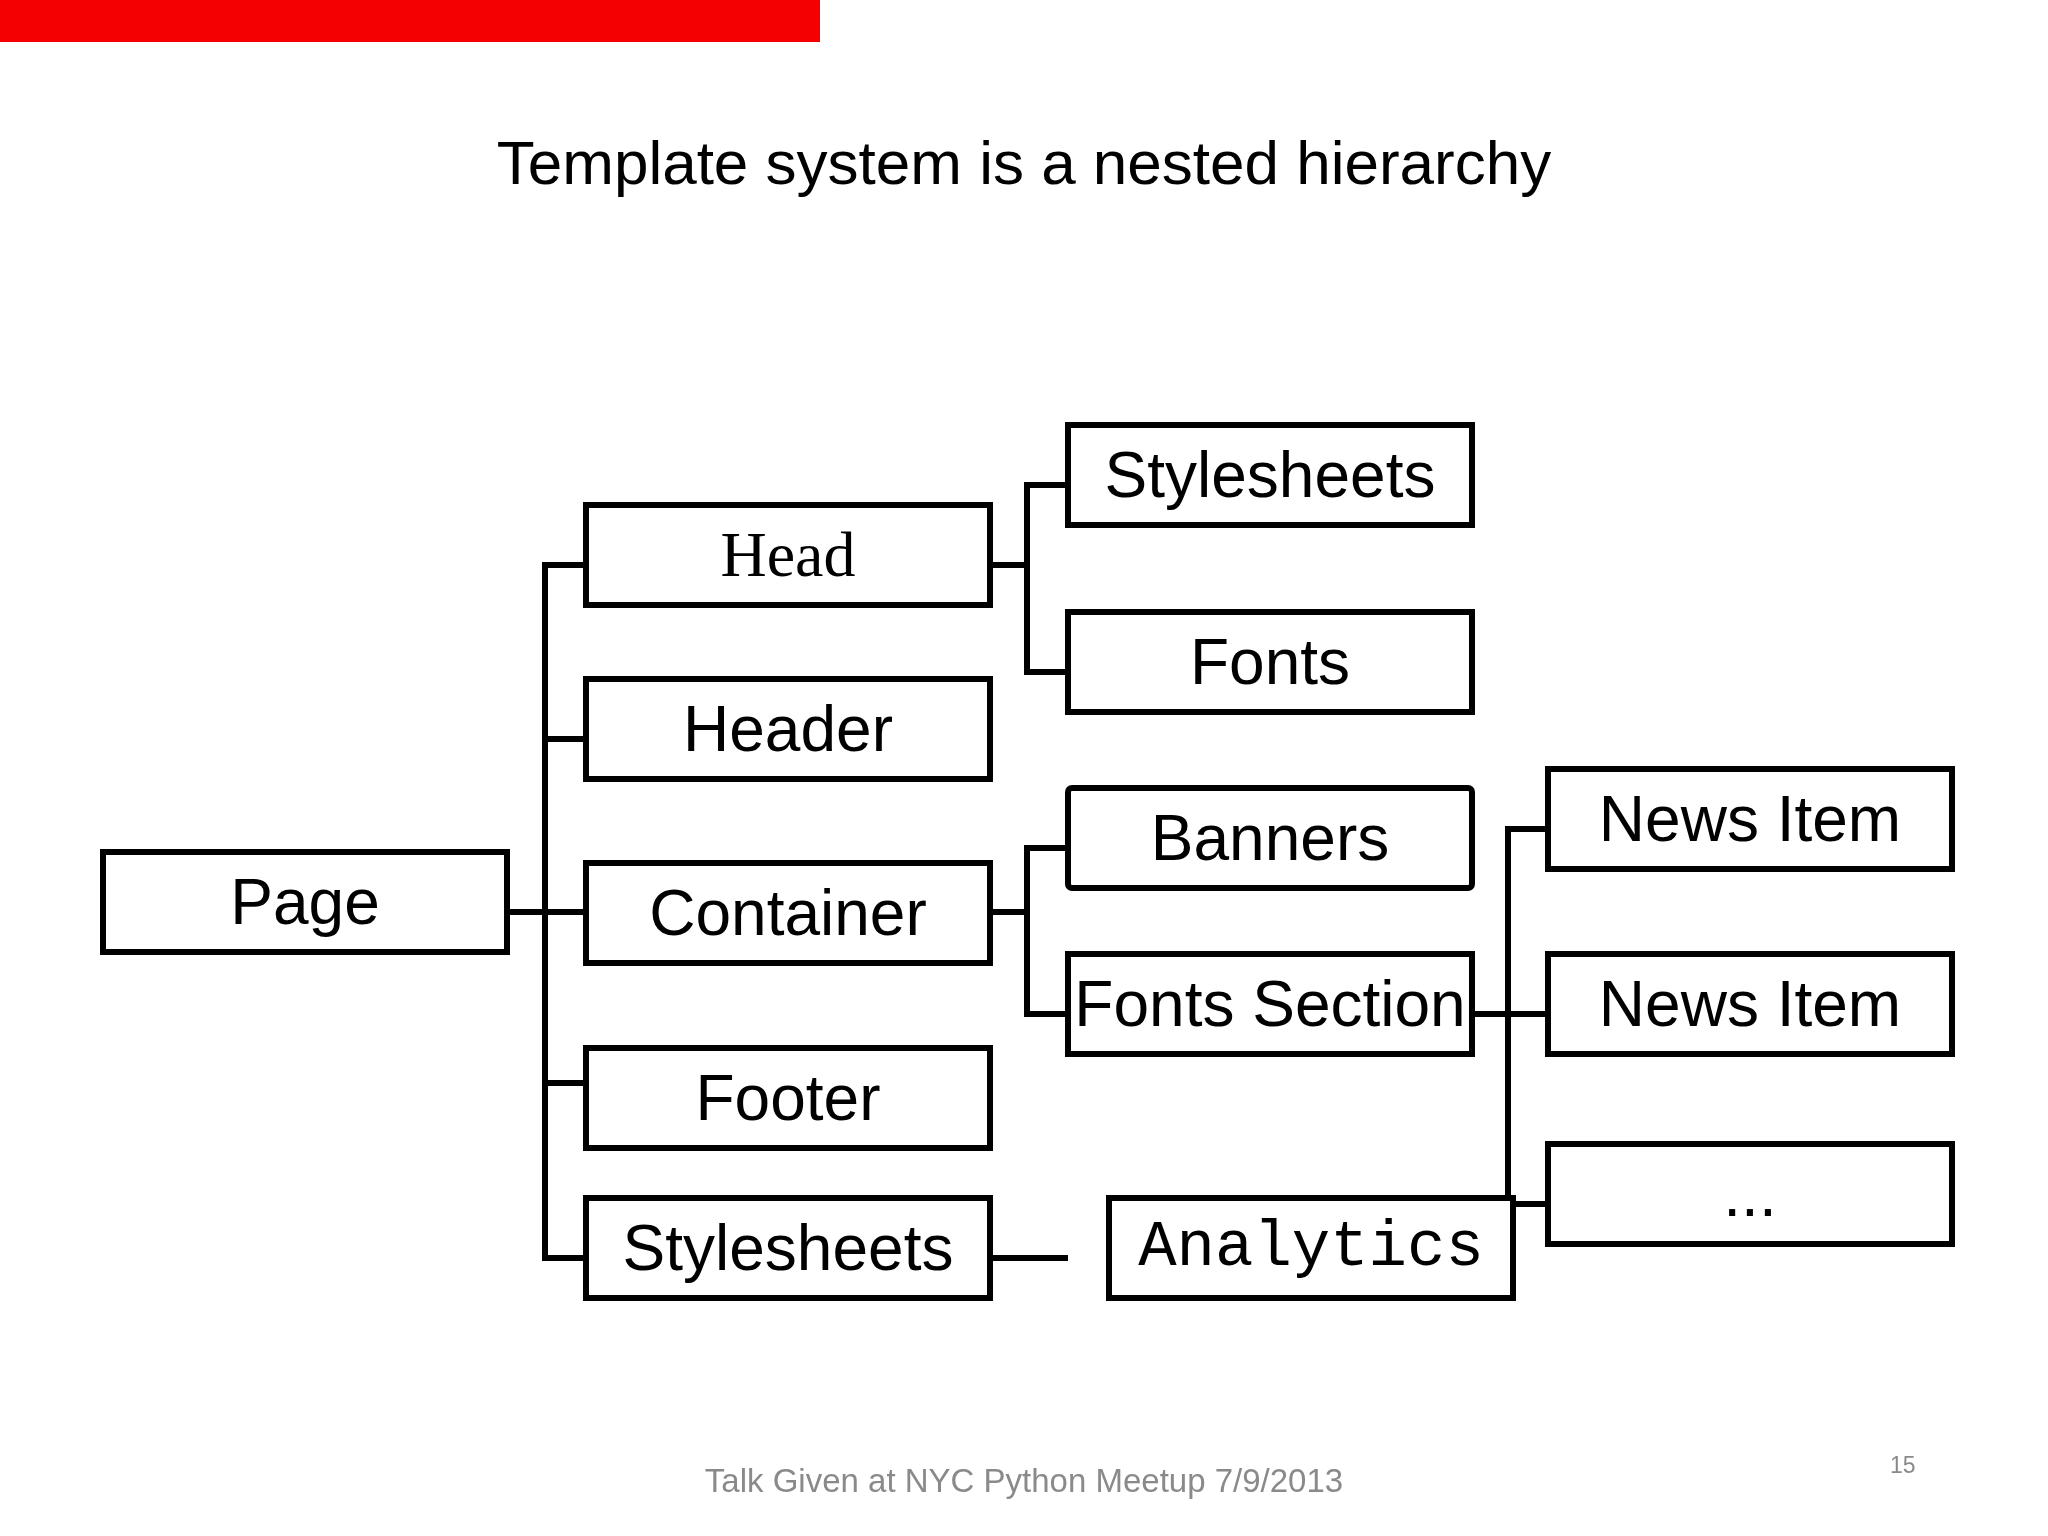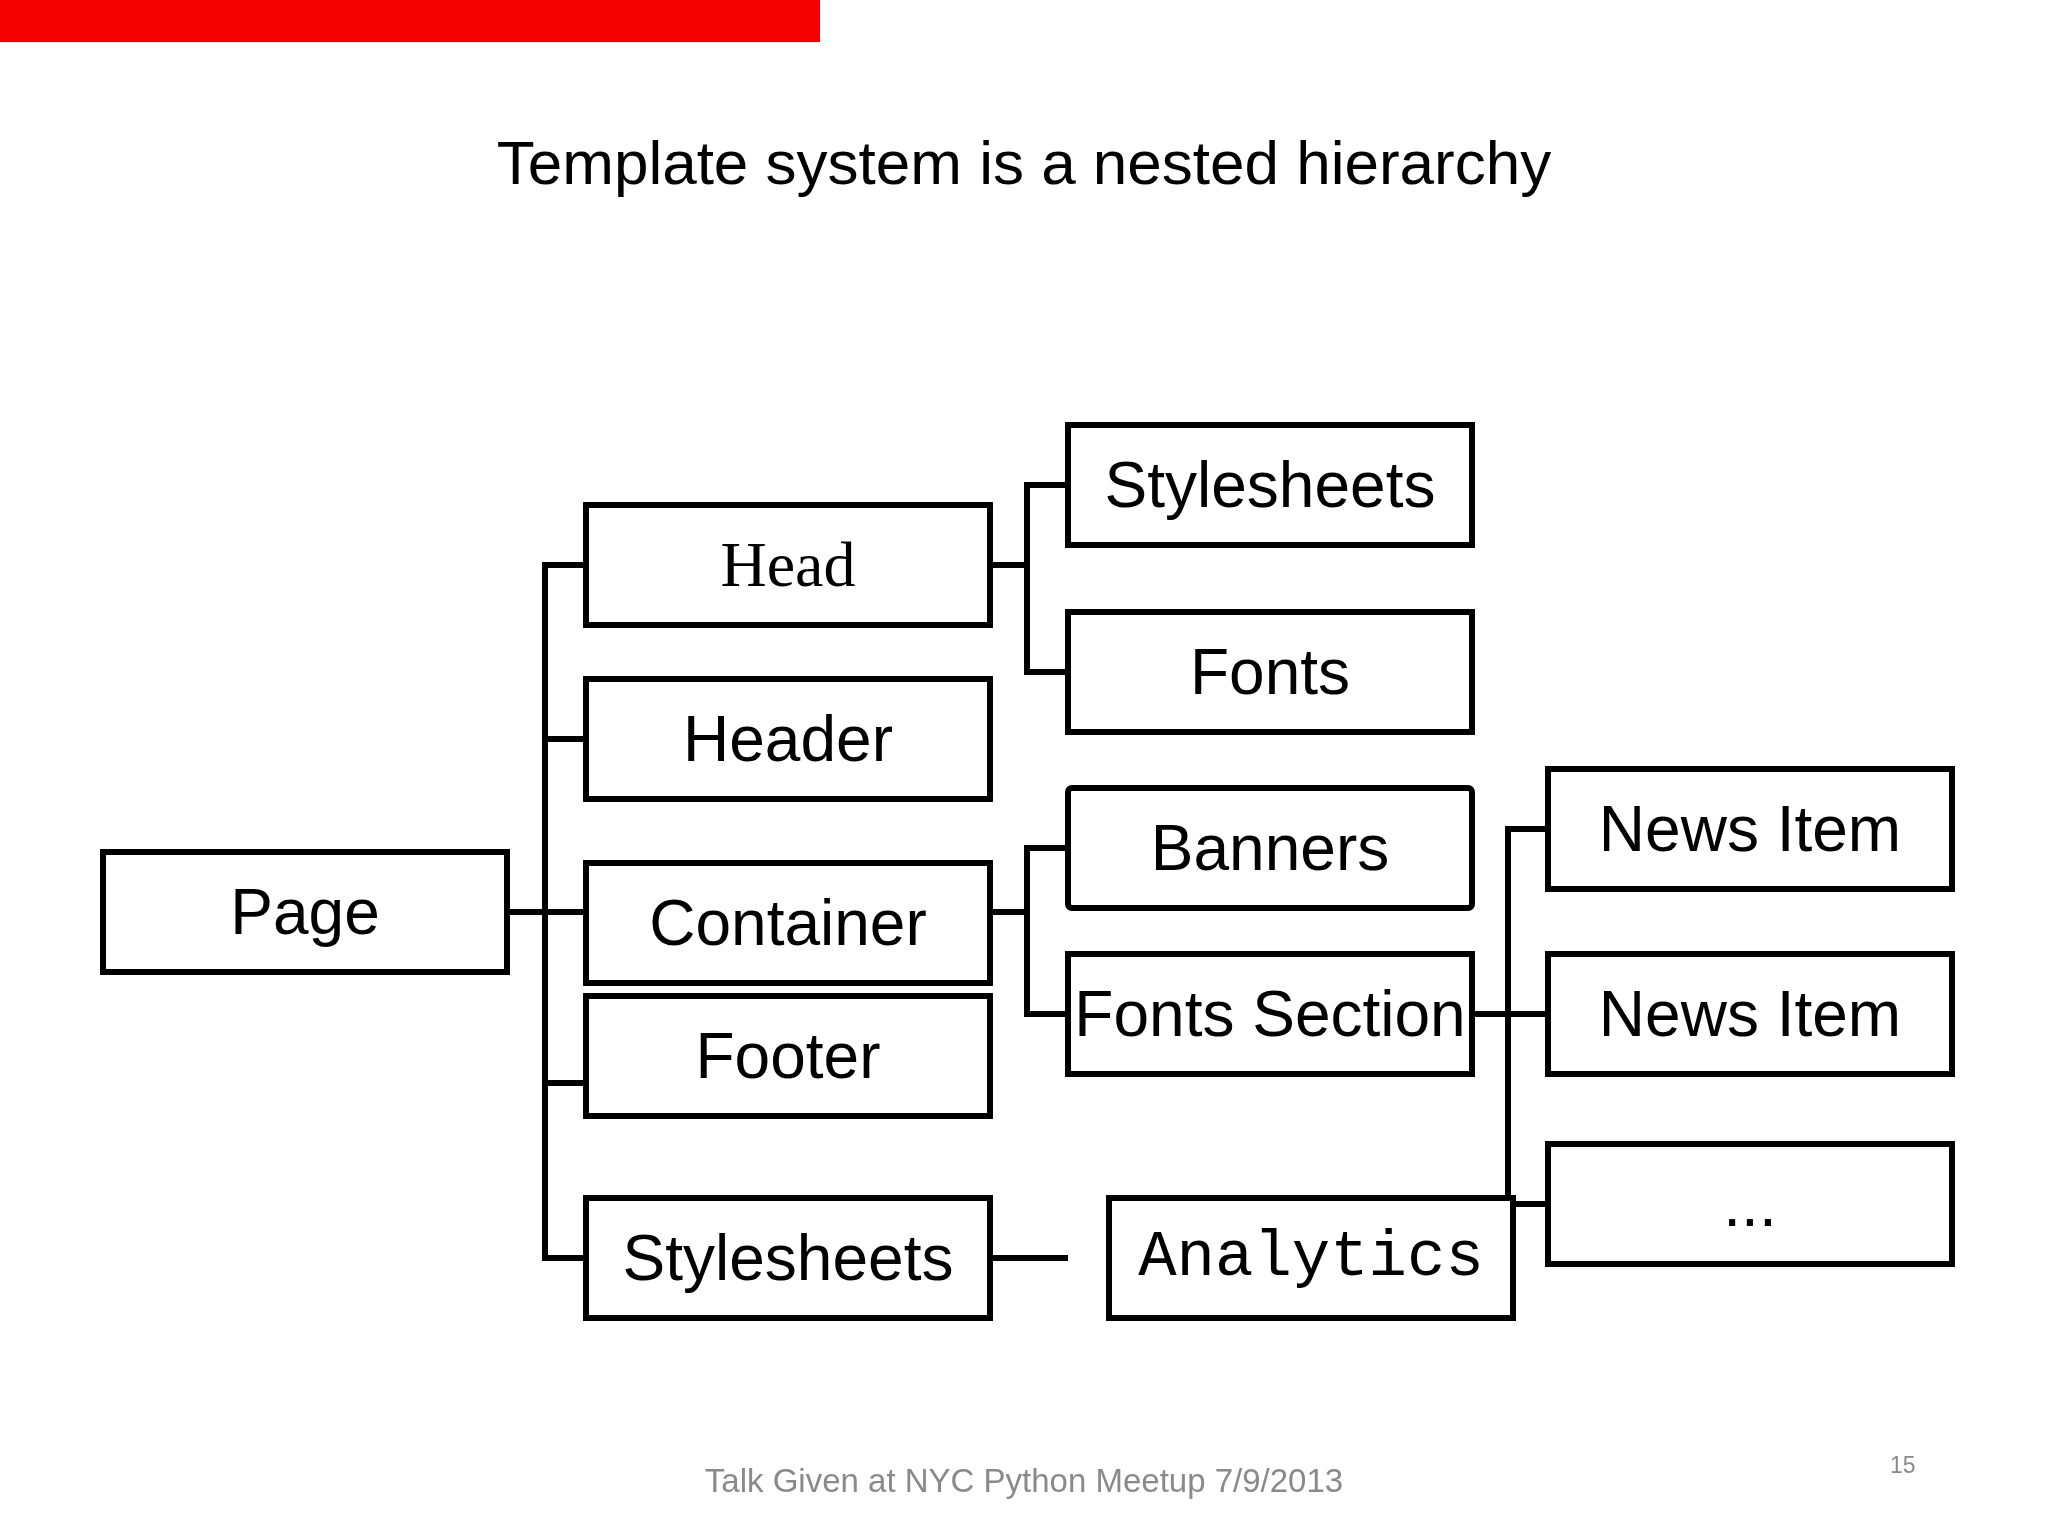--- a/index.html
+++ b/index.html
@@ -31,21 +31,21 @@
     width: 100%;
     text-align: center;
     font-size: 62px;
     line-height: 1.2;
     color: var(--box-text, #000000);
     white-space: nowrap;
   }
   .node {
     position: absolute;
     width: 410px;
-    height: 126px;
+    height: 106px;
     box-sizing: border-box;
     border: 6px solid var(--box-border, #000000);
     background: #ffffff;
     display: flex;
     align-items: center;
     justify-content: center;
     font-size: 64px;
     color: var(--box-text, #000000);
     white-space: nowrap;
   }
@@ -108,21 +108,21 @@
   <div class="h-line" style="left:1505px; top:1011px; width:46px;"></div>
   <div class="h-line" style="left:1505px; top:1201px; width:46px;"></div>
 
   <div class="h-line" style="left:990px; top:1255px; width:78px;"></div>
 
   <div class="node" style="left:100px;  top:849px;">Page</div>
 
   <div class="node" style="left:583px;  top:502px;font-family:Liberation Serif, serif;">Head</div>
   <div class="node" style="left:583px;  top:676px;">Header</div>
   <div class="node" style="left:583px;  top:860px;">Container</div>
-  <div class="node" style="left:583px;  top:993px;">Footer</div>
+  <div class="node" style="left:583px;  top:1045px;">Footer</div>
   <div class="node" style="left:583px;  top:1195px;">Stylesheets</div>
 
   <div class="node" style="left:1065px; top:422px;">Stylesheets</div>
   <div class="node" style="left:1065px; top:609px;">Fonts</div>
   <div class="node" style="left:1065px; top:785px;border-radius:7px;">Banners</div>
   <div class="node" style="left:1065px; top:951px;">Fonts Section</div>
   <div class="node" style="left:1106px; top:1195px;font-family:Liberation Mono, monospace;">Analytics</div>
 
   <div class="node" style="left:1545px; top:766px;">News Item</div>
   <div class="node" style="left:1545px; top:951px;">News Item</div>

